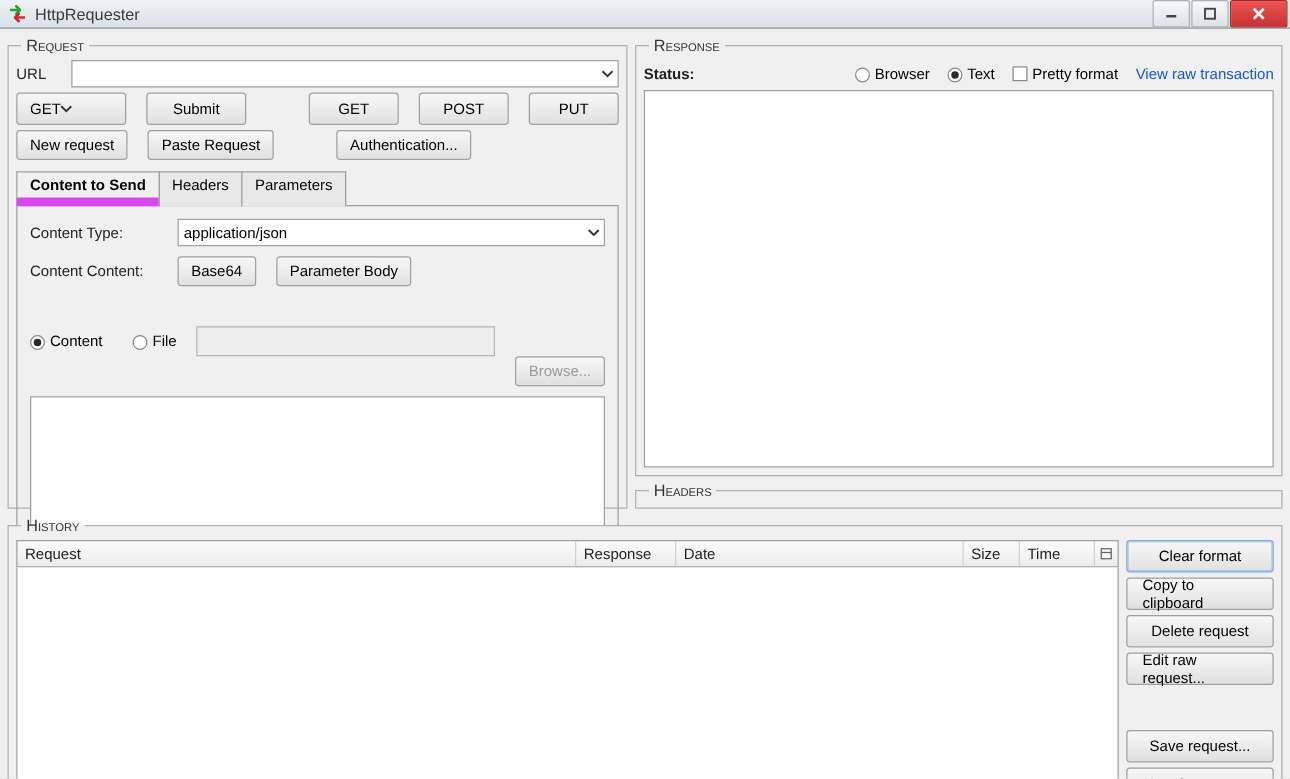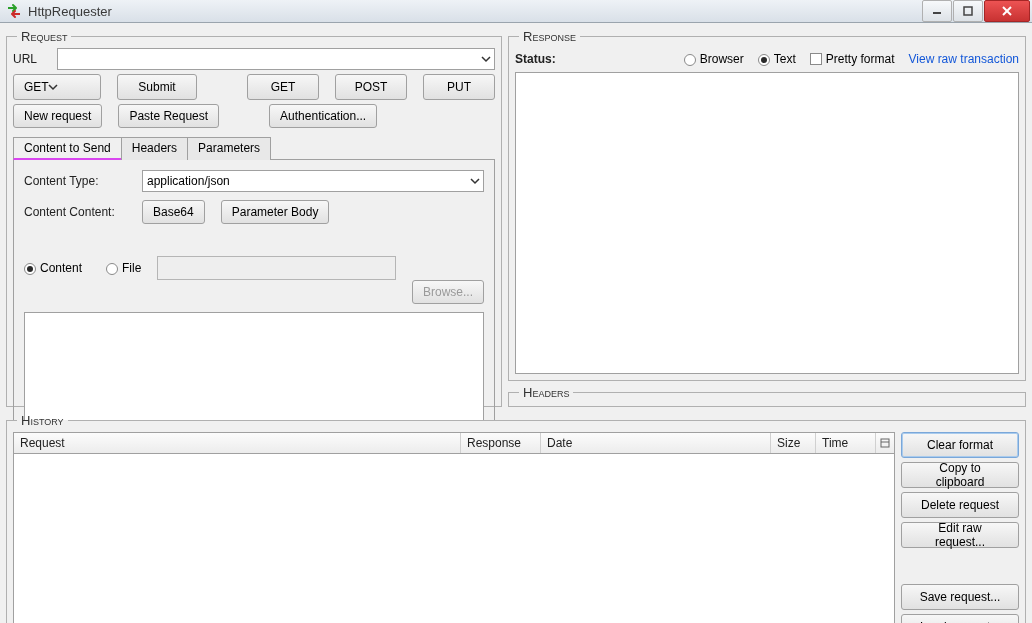--- a/index.html
+++ b/index.html
@@ -118,39 +118,38 @@
       padding: 0 12px;
       border: 1px solid #a0a0a0;
       background: linear-gradient(#f7f7f7, #e1e1e1);
       border-radius: 3px;
       display: inline-flex;
       align-items: center;
       justify-content: center;
       min-width: 80px;
       cursor: default;
       user-select: none;
-      text-align: center;
     }
     .btn-small { min-width: 0; padding: 0 10px; height: 24px;}
     .methodsel {
       display:flex; align-items:center; border:1px solid #a0a0a0;
       height:26px; background:linear-gradient(#f7f7f7,#e1e1e1); border-radius:3px;
       padding:0 18px 0 10px; position:relative; width:88px;
     }
     .methodsel .combo-arrow{ right:4px;}
 
     .tabs {
       display:flex; border-bottom:1px solid #a0a0a0; margin-top:4px;
     }
     .tab {
       border:1px solid #a0a0a0; border-bottom:none;
       padding:3px 10px; margin-right:-1px; background:#e8e8e8;
       position:relative; top:1px;
     }
-    .tab.active { background:#f0f0f0; border-bottom:2px solid #d946ef;}
+    .tab.active { background:#f0f0f0; border-bottom:7px solid #d946ef;font-weight:bold;}
     .tabpanel {
       border:1px solid #a0a0a0; border-top:none; padding:10px;
       flex:1; display:flex; flex-direction:column;
     }
     .tabpanel .row { margin-bottom:8px; }
     .tabpanel .row .label { width:102px; }
 
     .radio {
       display:inline-flex; align-items:flex-end; gap:4px;
     }

